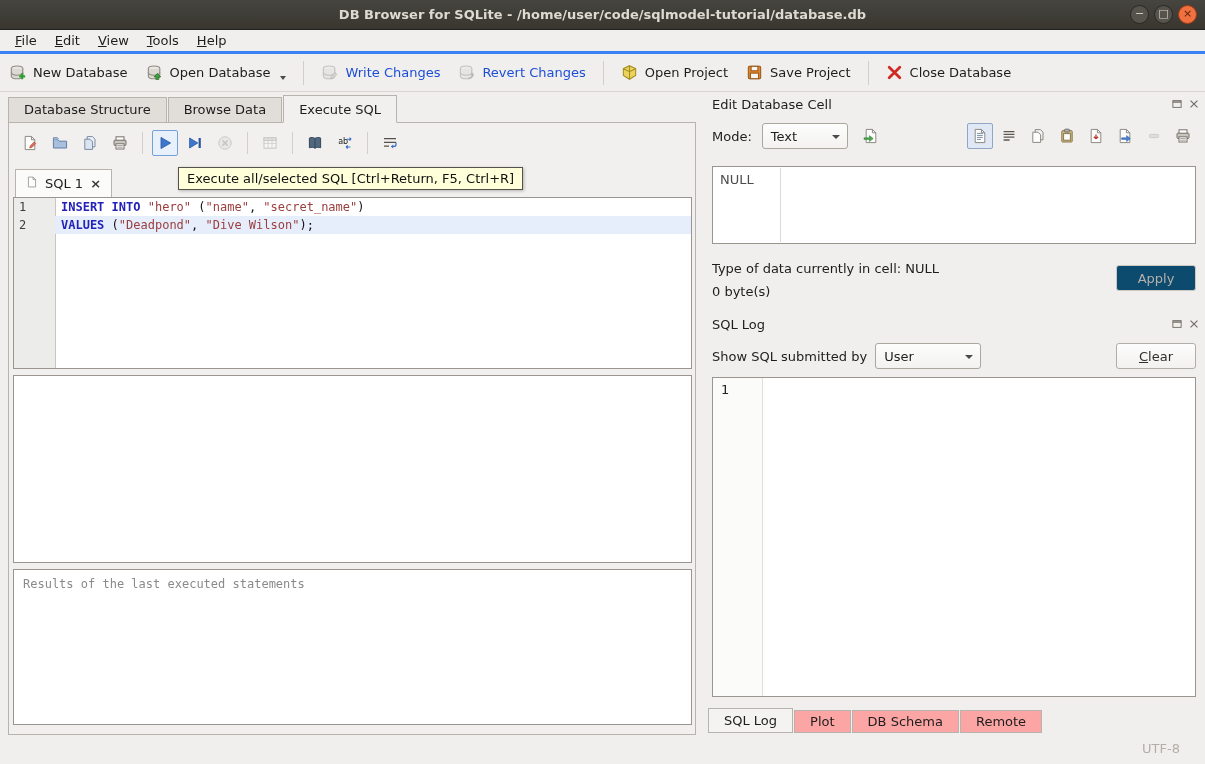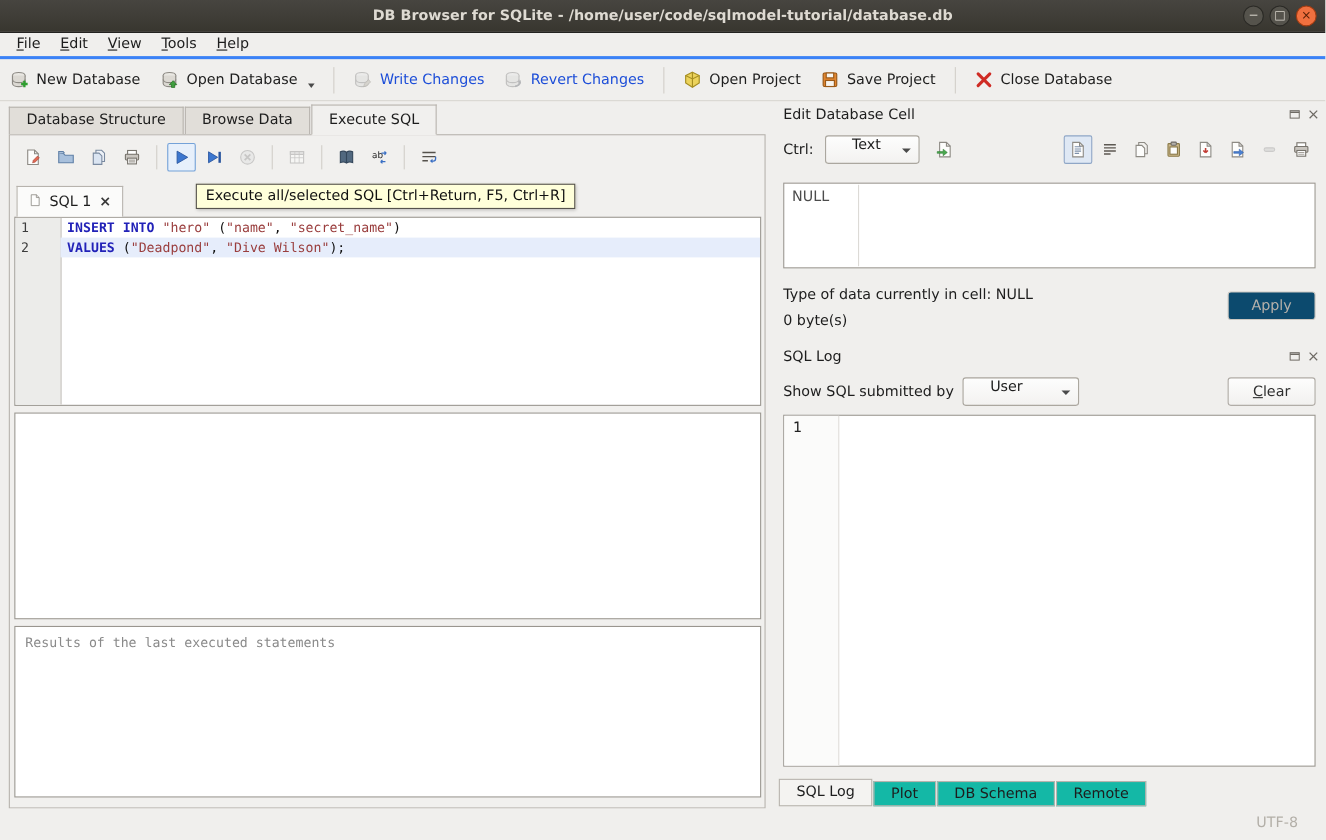--- a/index.html
+++ b/index.html
@@ -75,21 +75,21 @@
   
   .right{position:absolute;left:704px;top:92px;width:501px;height:643px;}
   .dock-title{position:absolute;left:8px;right:5px;height:20px;display:flex;align-items:center;}
   .dock-title .grow{flex:1;}
   .dock-btns{display:flex;gap:4px;}
   .dockbtn{width:13px;height:13px;display:flex;align-items:center;justify-content:center;}
 
   .mode-row{position:absolute;left:8px;right:9px;top:30px;height:28px;display:flex;align-items:center;}
   .lbl{margin-right:10px;}
   .combo{height:26px;background:linear-gradient(#fdfdfd,#f3f2f0);border:1px solid #aba79f;
-         border-radius:3px;display:flex;padding-left:24px;position:relative;}
+         border-radius:3px;display:flex;align-items:center;padding-left:8px;position:relative;}
   .combo .arrow{position:absolute;right:7px;top:11px;width:0;height:0;border-left:4px solid transparent;
          border-right:4px solid transparent;border-top:4.5px solid #4a4a4a;}
   .combo.mode{width:86px;}
   .combo.user{width:106px;margin-left:8px;}
   .grow{flex:1;}
   .tools{display:flex;align-items:center;gap:3px;}
   .tools.left-gap{margin-left:10px;}
 
   .cell-box{position:absolute;left:8px;top:74px;width:484px;height:78px;background:#fff;
             border:1px solid #9a968f;}
@@ -105,21 +105,21 @@
   .btn .mn{display:block;}
   .btn.clear .mn::first-letter{text-decoration:underline;}
 
   .filter-row{position:absolute;left:8px;right:9px;top:250px;height:28px;display:flex;align-items:center;}
   .log-box{position:absolute;left:8px;top:285px;width:484px;height:320px;background:#fff;
            border:1px solid #9a968f;}
   .log-gutter{position:absolute;left:0;top:0;bottom:0;width:50px;background:#fbfbfa;
            border-right:1px solid #e0dedb;padding:4px 0 0 8px;color:#222;}
 
   .dock-tabs{position:absolute;left:4px;top:616px;height:25px;display:flex;align-items:flex-end;}
-  .dtab{height:23px;line-height:22px;padding:0 15px;background:#14b8a6;border:1px solid #b7b3ad;margin-right:1px;}
+  .dtab{height:23px;line-height:22px;padding:0 15px;background:#fca5a5;border:1px solid #b7b3ad;margin-right:1px;}
   .dtab.active{height:25px;line-height:24px;background:#f4f3f1;}
 
   
   .statusbar{position:absolute;left:0;bottom:0;width:100%;height:29px;background:#f0efed;}
   .statusbar .enc{position:absolute;right:25px;top:6px;color:#b3afa8;}
   .tooltip{position:absolute;left:178px;top:167px;background:#ffffda;border:1px solid #55524c;
            padding:3px 8px;font-size:13px;color:#111;z-index:99;box-shadow:1px 1px 3px rgba(0,0,0,.25);
            white-space:nowrap;}
 </style>
 </head>
@@ -348,21 +348,21 @@
           </span>
         <span class="dockbtn">
             <svg width="12" height="12" viewBox="0 0 16 16" aria-hidden="true">
               <path d="M3.4 3.4l9.2 9.2M12.6 3.4L3.4 12.6" stroke="#6e6a64" stroke-width="1.5"></path>
             </svg>
           </span>
       </span>
     </div>
 
     <div class="mode-row">
-      <span class="lbl">Ctrl:</span>
+      <span class="lbl">Mode:</span>
       <div class="combo mode">
         <span>Text</span>
         <span class="arrow"></span>
       </div>
       <div class="tools left-gap" id="cell-tools-left">
           <div class="sbtn">
             <svg width="16" height="16" viewBox="0 0 16 16" aria-hidden="true">
               <path d="M3.2 1.4h6.2l3.4 3.4v9.8H3.2z" fill="#fdfdfc" stroke="#8d8a84"></path>
               <path d="M9.4 1.4v3.4h3.4" fill="none" stroke="#8d8a84"></path>
               <path d="M1 9.8h5.4V7.6l3.8 3-3.8 3v-2.2H1z" fill="#49a84e" stroke="#2f7a33" stroke-width="0.5"></path>

